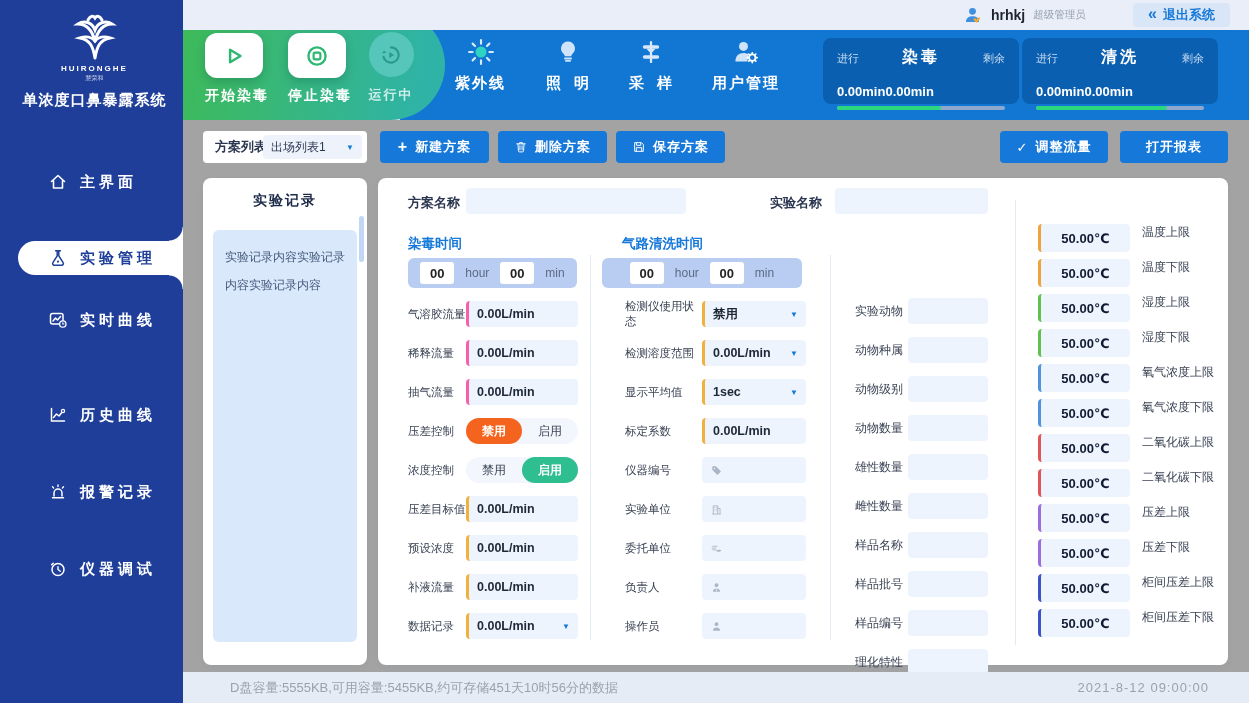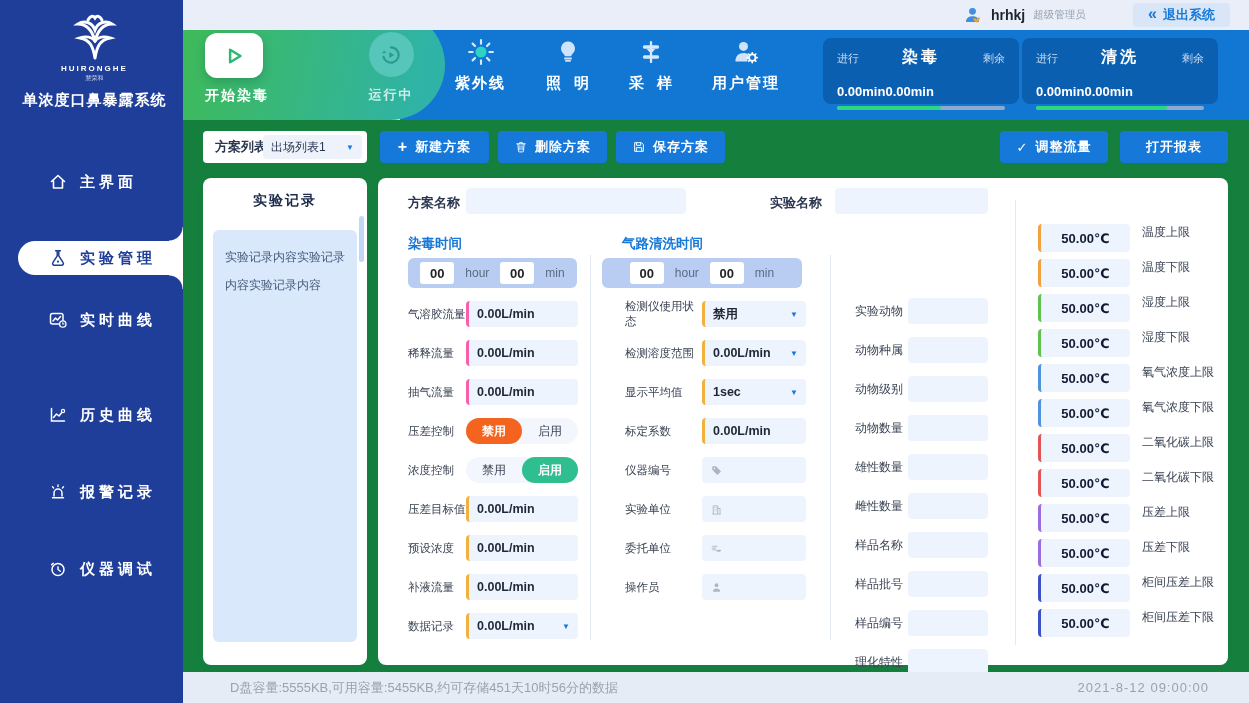--- a/index.html
+++ b/index.html
@@ -49,21 +49,21 @@
   .status-panel { position:absolute; top:38px; width:196px; height:66px; background:#0a5fb0; border-radius:8px; z-index:9; padding:9px 14px 0; }
   .sp-row1 { display:flex; align-items:baseline; justify-content:space-between; }
   .sp-small { font-size:11px; color:#c8dcf2; }
   .sp-title { font-size:16px; font-weight:bold; color:#fff; letter-spacing:3px; }
   .sp-row2 { display:flex; margin-top:16px; }
   .sp-val { font-size:13px; color:#fff; font-weight:600; }
   .sp-bar { margin-top:7px; height:4px; border-radius:2px; background:#8fa9cd; overflow:hidden; }
   .sp-fill { height:4px; border-radius:2px; background:#2bd87d; }
 
   
-  .content { position:absolute; left:183px; top:120px; width:1066px; height:552px; background:#15803d; }
+  .content { position:absolute; left:183px; top:120px; width:1066px; height:552px; background:#a3a3a3; }
   .plan-box { position:absolute; left:20px; top:11px; width:164px; height:32px; background:#fff; border-radius:4px; display:flex; align-items:center; padding-left:12px; }
   .plan-label { font-size:13px; color:#2b3650; font-weight:bold; }
   .plan-select { position:absolute; right:5px; top:4px; width:99px; height:24px; background:#eef3fb; border-radius:4px; display:flex; align-items:center; padding:0 8px; cursor:pointer; }
   .plan-select .pv { font-size:12px; color:#2b3650; }
   .caret { margin-left:auto; font-size:8px; color:#1678d8; }
   .btn-blue { position:absolute; top:11px; height:32px; background:#1678d8; border-radius:4px; color:#fff; font-size:13px; font-weight:bold; letter-spacing:1px; display:flex; align-items:center; justify-content:center; gap:7px; cursor:pointer; }
   .btn-blue .bi { display:flex; align-items:center; }
   .plus-glyph { font-size:16px; font-weight:bold; line-height:1; margin-top:-1px; }
   .check-glyph { font-size:13px; font-weight:bold; }
 
@@ -200,20 +200,29 @@
 
   <div class="header-green">
     <div class="hg-item" style="left:22px; top:23px; width:58px;">
       <div class="hg-btn">
         <svg width="26" height="26" viewBox="0 0 20 20">
             <path d="M7 5.2 V14.8 L15 10 Z" fill="none" stroke="#2db872" stroke-width="1.9" stroke-linejoin="round"></path>
           </svg>
       </div>
       <div class="hg-label">开始染毒</div>
     </div>
+    <div class="hg-item" style="left:105px; top:23px; width:58px;">
+      <div class="hg-btn">
+        <svg width="26" height="26" viewBox="0 0 20 20">
+            <circle cx="10" cy="10" r="6.6" fill="none" stroke="#2db872" stroke-width="1.8"></circle>
+            <rect x="7.4" y="7.4" width="5.2" height="5.2" rx="1.2" fill="none" stroke="#2db872" stroke-width="1.7"></rect>
+          </svg>
+      </div>
+      <div class="hg-label">停止染毒</div>
+    </div>
     <div class="hg-item" style="left:183px; top:22px; width:50px;">
       <div class="run-circle">
         <svg width="24" height="24" viewBox="0 0 20 20">
             <path d="M10 3.6 A6.4 6.4 0 1 1 3.8 11.6" fill="none" stroke="#2a9a91" stroke-width="1.8" stroke-linecap="round"></path>
             <path d="M2.6 8.6 L4.2 6.2 L6.2 8.4 Z" fill="#2a9a91"></path>
             <path d="M8.6 7.6 V12.4 L12.6 10 Z" fill="#2a9a91"></path>
           </svg>
       </div>
       <div class="hg-label run-label" style="font-size:13px">运行中</div>
     </div>
@@ -483,20 +492,32 @@
           <div class="inp w104">
             <span class="ph-icon">
                 <svg width="14" height="13" viewBox="0 0 20 20">
                   <path d="M3.5 6.5 H10 M2.5 9.3 H8.5 M3.5 12 H7.5" stroke="#aab6c6" stroke-width="1.4" stroke-linecap="round" fill="none"></path>
                   <path d="M8.5 13.8 C11 15.8 14.8 15.3 16.8 12.6 L13.3 11.7 C12.2 12.7 10.4 12.9 8.5 12 Z" fill="#aab6c6"></path>
                 </svg>
               </span>
           </div>
         </div>
         <div class="frow">
+          <span class="lab flabel">负责人</span>
+          <div class="inp w104">
+            <span class="ph-icon">
+                <svg width="13" height="13" viewBox="0 0 20 20">
+                  <circle cx="10" cy="6.5" r="2.9" fill="#aab6c6"></circle>
+                  <path d="M4.5 16.5 C4.5 13.2 7 11.5 10 11.5 C13 11.5 15.5 13.2 15.5 16.5 Z" fill="#aab6c6"></path>
+                  <path d="M10 12 V16" stroke="#eef4fd" stroke-width="1.2"></path>
+                </svg>
+              </span>
+          </div>
+        </div>
+        <div class="frow">
           <span class="lab flabel">操作员</span>
           <div class="inp w104">
             <span class="ph-icon">
                 <svg width="13" height="13" viewBox="0 0 20 20">
                   <circle cx="10" cy="6.5" r="2.9" fill="#aab6c6"></circle>
                   <path d="M4.5 16.5 C4.5 13.2 7 11.5 10 11.5 C13 11.5 15.5 13.2 15.5 16.5 Z" fill="#aab6c6"></path>
                 </svg>
               </span>
           </div>
         </div>

